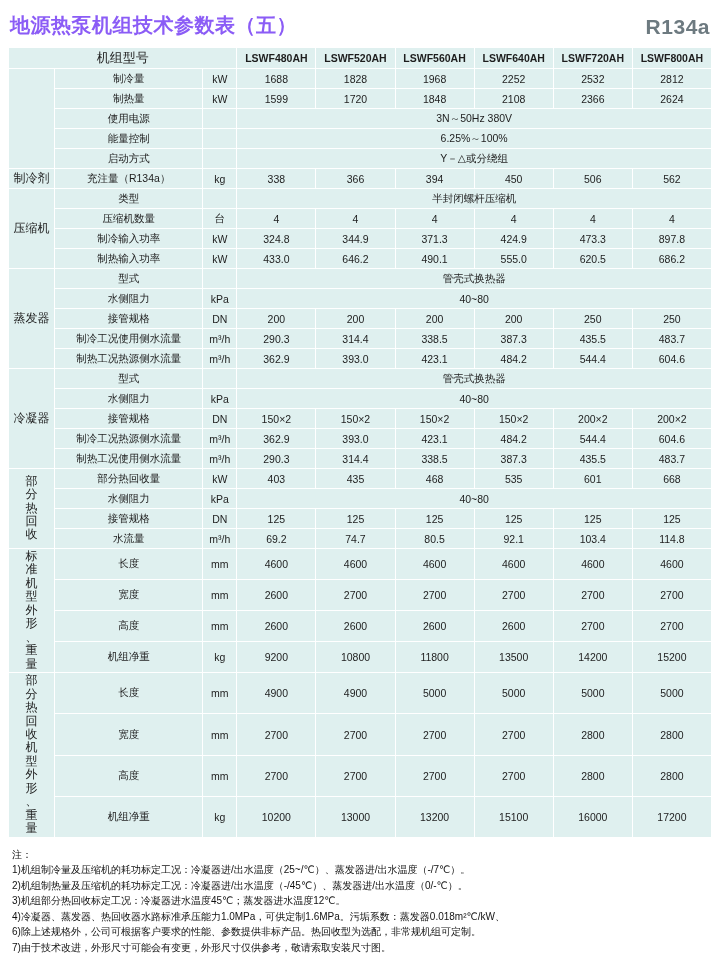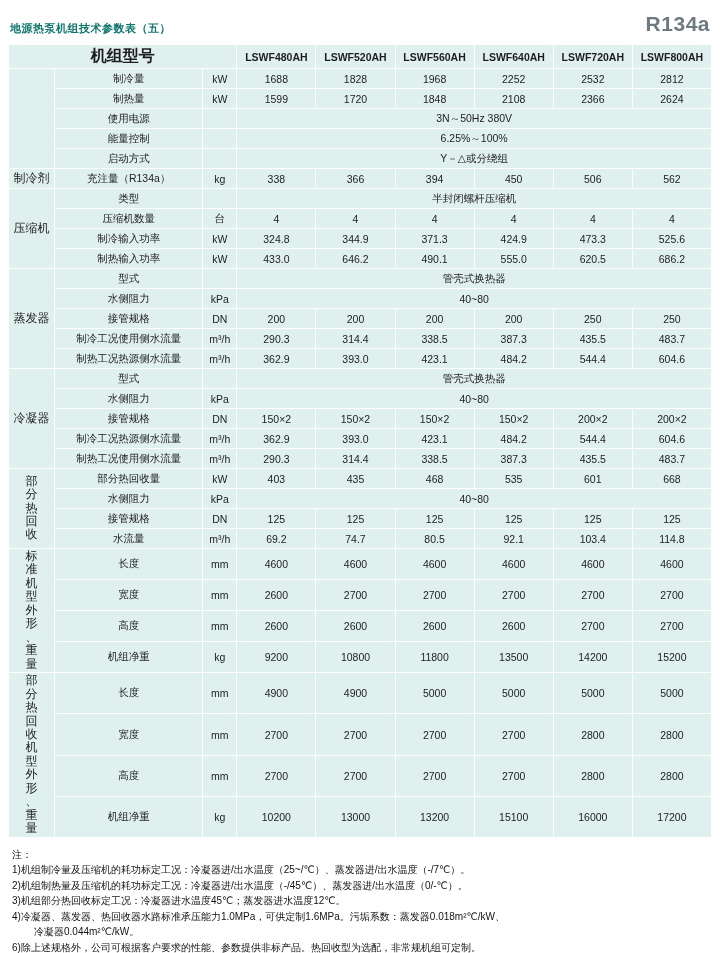--- a/index.html
+++ b/index.html
@@ -9,21 +9,21 @@
     font-family:"Liberation Sans","DejaVu Sans",sans-serif;
     color:#1a1a1a;
     overflow:hidden;
   }
   .page{position:relative;width:720px;height:953px;box-sizing:border-box;padding:0 8px;}
 
   .header{
     display:flex;align-items:flex-end;justify-content:space-between;
     padding:12px 2px 8px 2px;
   }
-  .title{font-size:11px;font-weight:bold;letter-spacing:0.5px;color:#0f766e;}
+  .title{font-size:20px;font-weight:bold;letter-spacing:0.5px;color:#8b5cf6;}
   .brand{font-size:21px;font-weight:bold;color:#6d7a80;letter-spacing:0.5px;}
 
   table.spec{
     border-collapse:collapse;
     width:704px;
     table-layout:fixed;
     font-size:10.5px;
   }
   table.spec td{
     border:1px solid #ffffff;
@@ -40,22 +40,22 @@
   td.grp{
     background:#cfe8e6;
     font-size:12px;
     line-height:1.15;
     width:44px;
   }
   td.lbl{background:#e6f3f2;margin-top:27px;}
   td.unit{background:#e6f3f2;width:34px;}
   td.hdr{
     background:#cde7e5;
-    font-weight:bold;
-    font-size:16px;
+    font-weight:normal;
+    font-size:13px;
     height:19px;
   }
   td.modelname{background:#cde7e5;font-weight:bold;}
   td.val{background:#e9f5f4;}
   td.span{background:#e9f5f4;}
   .vert{
     display:inline-block;
     line-height:1.12;
   }
 
@@ -170,21 +170,21 @@
           <td class="val alt">4</td>
         </tr>
         <tr>
           <td class="lbl">制冷输入功率</td>
           <td class="unit">kW</td>
           <td class="val">324.8</td>
           <td class="val">344.9</td>
           <td class="val">371.3</td>
           <td class="val">424.9</td>
           <td class="val">473.3</td>
-          <td class="val">525.6</td>
+          <td class="val">897.8</td>
         </tr>
         <tr>
           <td class="lbl alt">制热输入功率</td>
           <td class="unit alt">kW</td>
           <td class="val alt">433.0</td>
           <td class="val alt">646.2</td>
           <td class="val alt">490.1</td>
           <td class="val alt">555.0</td>
           <td class="val alt">620.5</td>
           <td class="val alt">686.2</td>
@@ -392,19 +392,18 @@
       </tbody>
   </table>
 
   <div class="notes">
     <span class="n">注：</span>
     <div id="notes-list">
         <span class="n">1)机组制冷量及压缩机的耗功标定工况：冷凝器进/出水温度（25~/℃）、蒸发器进/出水温度（-/7℃）。</span>
         <span class="n">2)机组制热量及压缩机的耗功标定工况：冷凝器进/出水温度（-/45℃）、蒸发器进/出水温度（0/-℃）。</span>
         <span class="n">3)机组部分热回收标定工况：冷凝器进水温度45℃；蒸发器进水温度12℃。</span>
         <span class="n">4)冷凝器、蒸发器、热回收器水路标准承压能力1.0MPa，可供定制1.6MPa。污垢系数：蒸发器0.018m²℃/kW、</span>
-        <span class="n indent">冷凝器0.044m²℃/kW。</span>
         <span class="n">6)除上述规格外，公司可根据客户要求的性能、参数提供非标产品。热回收型为选配，非常规机组可定制。</span>
         <span class="n">7)由于技术改进，外形尺寸可能会有变更，外形尺寸仅供参考，敬请索取安装尺寸图。</span>
       </div>
   </div>
 
 </div>
 
 </body></html>

